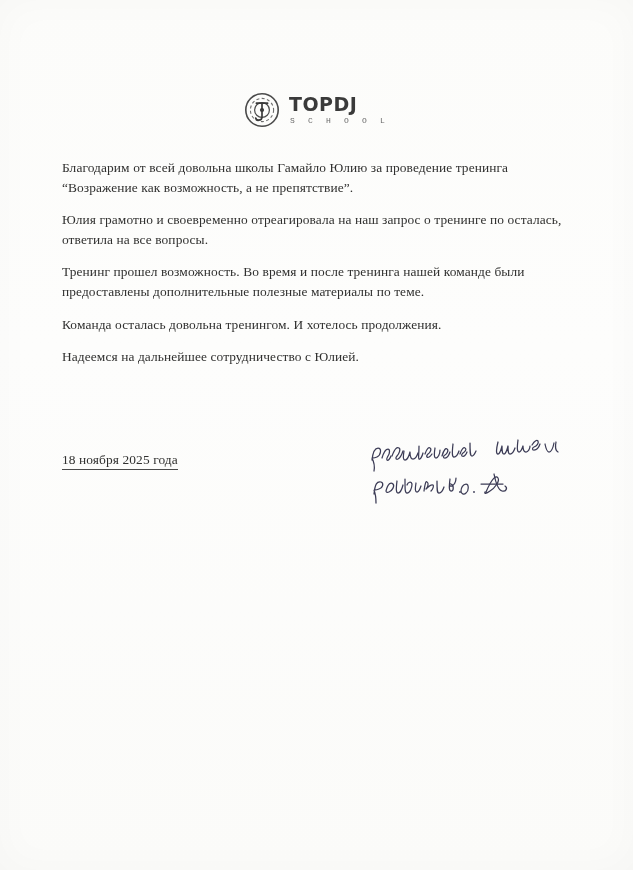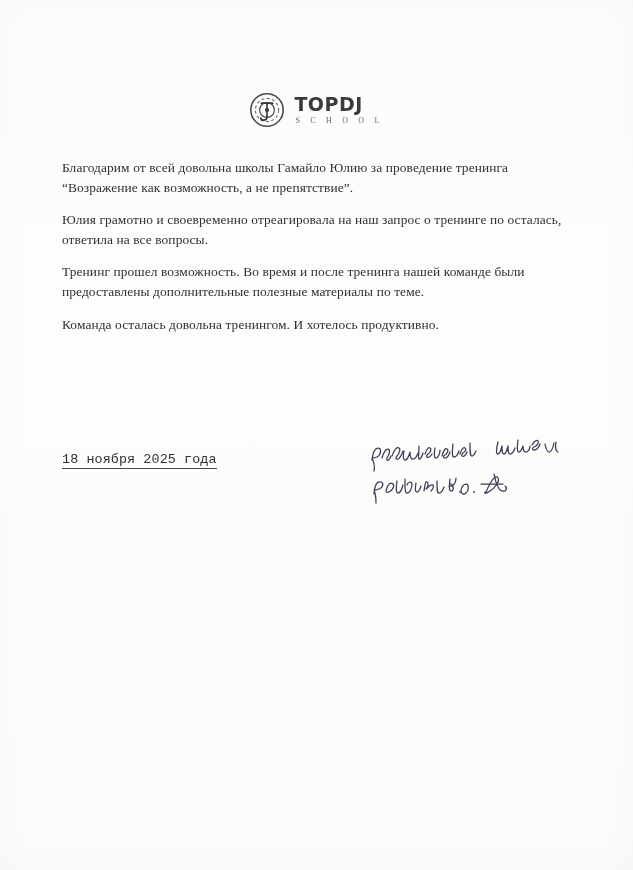--- a/index.html
+++ b/index.html
@@ -61,21 +61,21 @@
     line-height: 1;
   }
   .logo-word {
     font-family: "DejaVu Sans", sans-serif;
     font-weight: bold;
     font-size: 19px;
     letter-spacing: 0.5px;
     color: #3a3a3a;
   }
   .logo-sub {
-    font-family: Liberation Serif, serif;
+    font-family: Liberation Mono, monospace;
     font-size: 8px;
     letter-spacing: 4.2px;
     color: #6a6a6a;
     margin-top: 3px;
     padding-left: 1px;
   }
 
   
   .body-text {
     position: absolute;
@@ -91,21 +91,21 @@
     margin: 0 0 13px 0;
     text-align: left;
     letter-spacing: 0.1px;
   }
 
   
   .date-line {
     position: absolute;
     left: 62px;
     top: 452px;
-    font-family: Liberation Mono, monospace;
+    font-family: Liberation Serif, serif;
     font-size: 13.4px;
     color: #30302f;
     border-bottom: 1px solid #4a4a4a;
     padding-bottom: 1px;
     letter-spacing: 0.1px;
   }
 
   .signature {
     position: absolute;
     left: 368px;
@@ -144,21 +144,22 @@
         <div class="logo-word">TOPDJ</div>
         <div class="logo-sub">S C H O O L</div>
       </div>
     </div>
   </div>
 
   <div class="body-text">
     <p class="para">Благодарим от всей довольна школы Гамайло Юлию за проведение тренинга “Возражение как возможность, а не препятствие”.</p>
     <p class="para">Юлия грамотно и своевременно отреагировала на наш запрос о тренинге по осталась, ответила на все вопросы.</p>
     <p class="para">Тренинг прошел возможность. Во время и после тренинга нашей команде были предоставлены дополнительные полезные материалы  по теме.</p>
-    <p class="para">Команда осталась довольна тренингом. И хотелось продуктивно.</p>
+    <p class="para">Команда осталась довольна тренингом. И хотелось продолжения.</p>
+    <p class="para">Надеемся на дальнейшее сотрудничество с Юлией.</p>
   </div>
 
   <div class="date-line">18 ноября 2025 года</div>
 
   <div class="signature">
     <svg class="sig-svg" width="215" height="80" viewBox="0 0 215 80" xmlns="http://www.w3.org/2000/svg">
       <g fill="none" stroke="#3b3b55" stroke-width="1.25" stroke-linecap="round" stroke-linejoin="round">
 
         <path d="M4 26 c1-9 3-12 6-12 c4 0 3 7 -1 9 c-2 1 -4 1 -5 1 c2 4 3 8 2 13"></path>
         <path d="M14 24 c2-7 4-9 6-9 c2 0 2 4 0 7 c-1 2 -2 3 -1 4 c1 1 3 -1 4 -4"></path>

